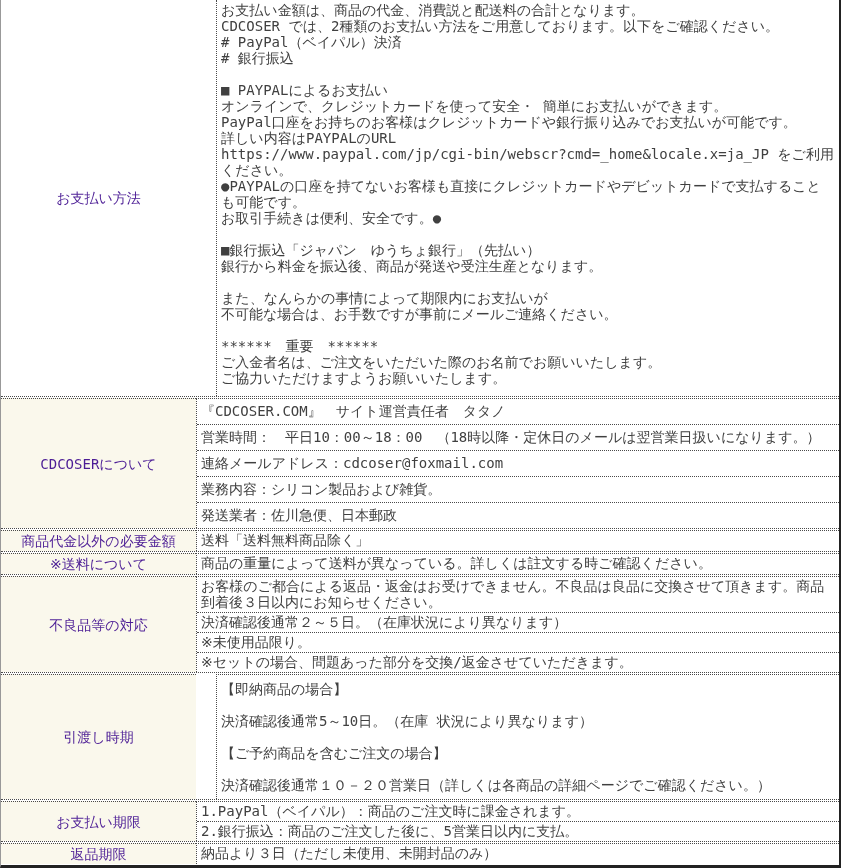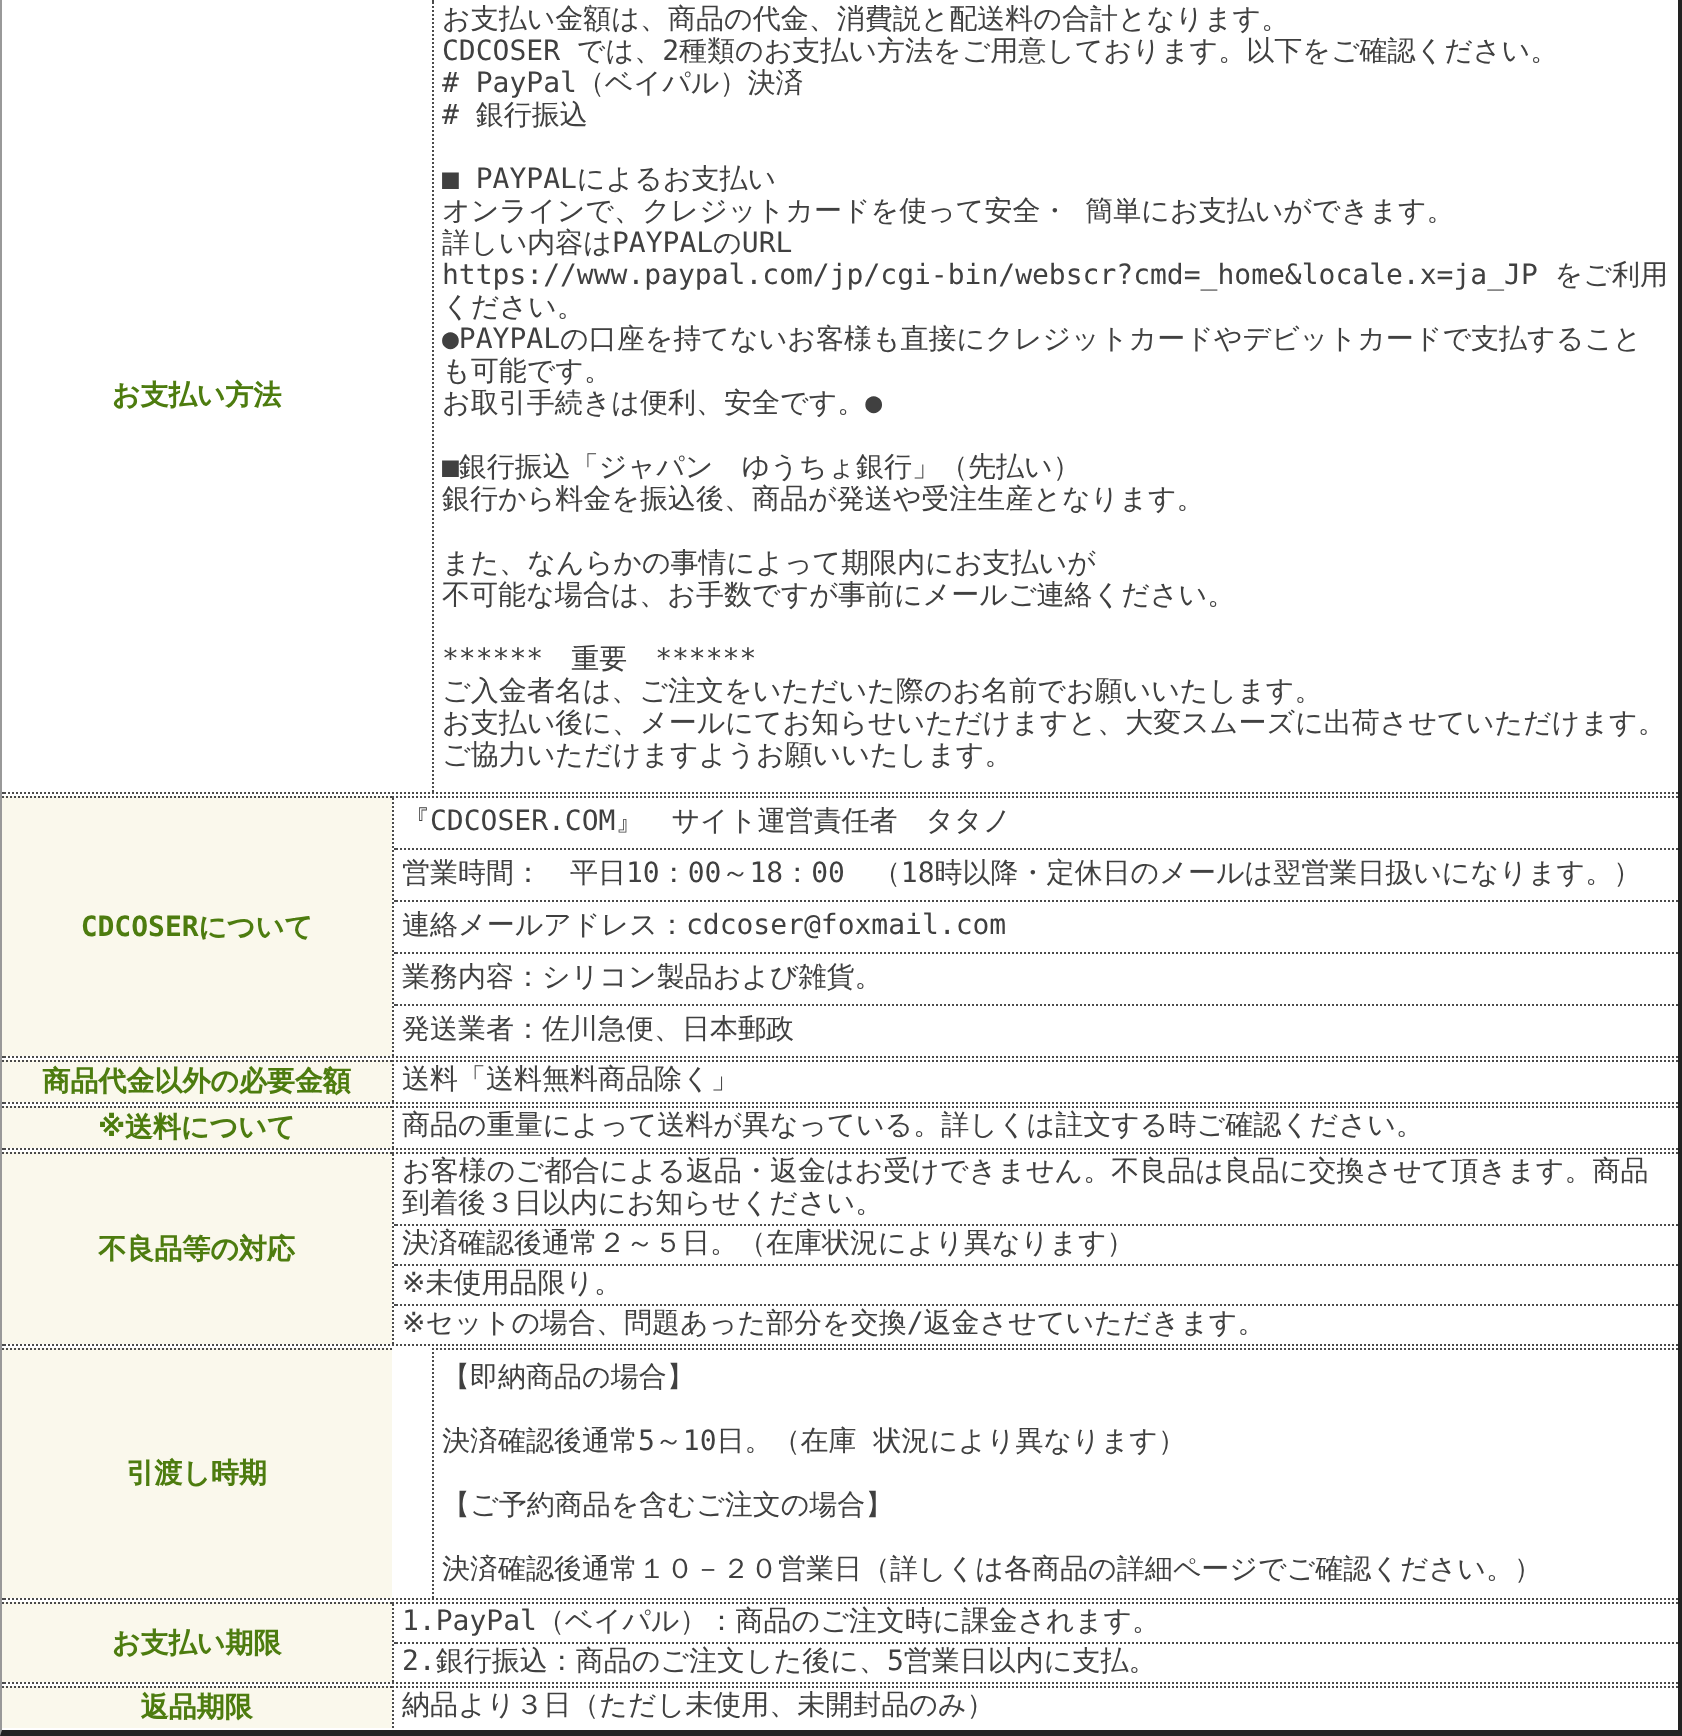--- a/index.html
+++ b/index.html
@@ -33,27 +33,27 @@
     border-top:1px dotted var(--border-dotted);
     padding-top:1px;
   }
   .row > .hcell, .row > .ccell{border-top:1px dotted var(--border-dotted);}
   .row:first-child{border-top:none;padding-top:0;}
   .row:first-child > .hcell, .row:first-child > .ccell{border-top:none;}
   .hcell{
     width:195px;
     min-width:195px;
     background:var(--header-cell-bg);
-    font-weight:bold;
+    font-weight:normal;
     display:flex;
     align-items:center;
     justify-content:center;
     text-align:center;
     padding:2px;
-    color:#4d7c0f;
+    color:#4c1d95;
   }
   .row:first-child .hcell{background:var(--row1-header-bg);}
   .ccell{
     flex:1;
     border-left:1px dotted var(--border-dotted);
     display:flex;
     flex-direction:column;
   }
   .ccell.lines{padding:2px 4px;margin-left:20px;}
   .line{min-height:16px;white-space:pre-wrap;word-break:break-all;}
@@ -84,34 +84,34 @@
     <div class="row">
       <div class="hcell">お支払い方法</div>
       <div class="ccell lines">
         <div class="line">お支払い金額は、商品の代金、消費説と配送料の合計となります。</div>
         <div class="line">CDCOSER では、2種類のお支払い方法をご用意しております。以下をご確認ください。</div>
         <div class="line"># PayPal（ベイパル）決済</div>
         <div class="line"># 銀行振込</div>
         <div class="line"></div>
         <div class="line">■ PAYPALによるお支払い</div>
         <div class="line">オンラインで、クレジットカードを使って安全・ 簡単にお支払いができます。</div>
+        <div class="line">PayPal口座をお持ちのお客様はクレジットカードや銀行振り込みでお支払いが可能です。</div>
         <div class="line">詳しい内容はPAYPALのURL</div>
         <div class="line">https://www.paypal.com/jp/cgi-bin/webscr?cmd=_home&amp;locale.x=ja_JP をご利用ください。</div>
         <div class="line">●PAYPALの口座を持てないお客様も直接にクレジットカードやデビットカードで支払することも可能です。</div>
         <div class="line">お取引手続きは便利、安全です。●</div>
         <div class="line"></div>
         <div class="line">■銀行振込「ジャパン　ゆうちょ銀行」（先払い）</div>
         <div class="line">銀行から料金を振込後、商品が発送や受注生産となります。</div>
         <div class="line"></div>
         <div class="line">また、なんらかの事情によって期限内にお支払いが</div>
         <div class="line">不可能な場合は、お手数ですが事前にメールご連絡ください。</div>
         <div class="line"></div>
         <div class="line">******　重要　******</div>
         <div class="line">ご入金者名は、ご注文をいただいた際のお名前でお願いいたします。</div>
-        <div class="line">お支払い後に、メールにてお知らせいただけますと、大変スムーズに出荷させていただけます。</div>
         <div class="line">ご協力いただけますようお願いいたします。</div>
       </div>
     </div>
     <div class="row">
       <div class="hcell">CDCOSERについて</div>
       <div class="ccell">
         <div class="subrow">『CDCOSER.COM』　サイト運営責任者　タタノ</div>
         <div class="subrow">営業時間：　平日10：00～18：00　（18時以降・定休日のメールは翌営業日扱いになります。）</div>
         <div class="subrow"><span>連絡メールアドレス：</span><b>cdcoser@foxmail.com</b></div>
         <div class="subrow">業務内容：シリコン製品および雑貨。</div>

